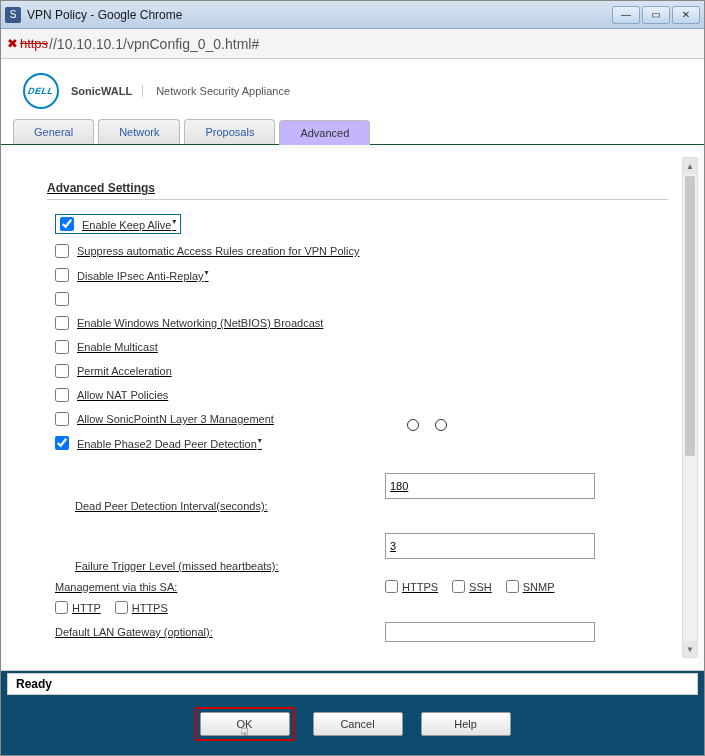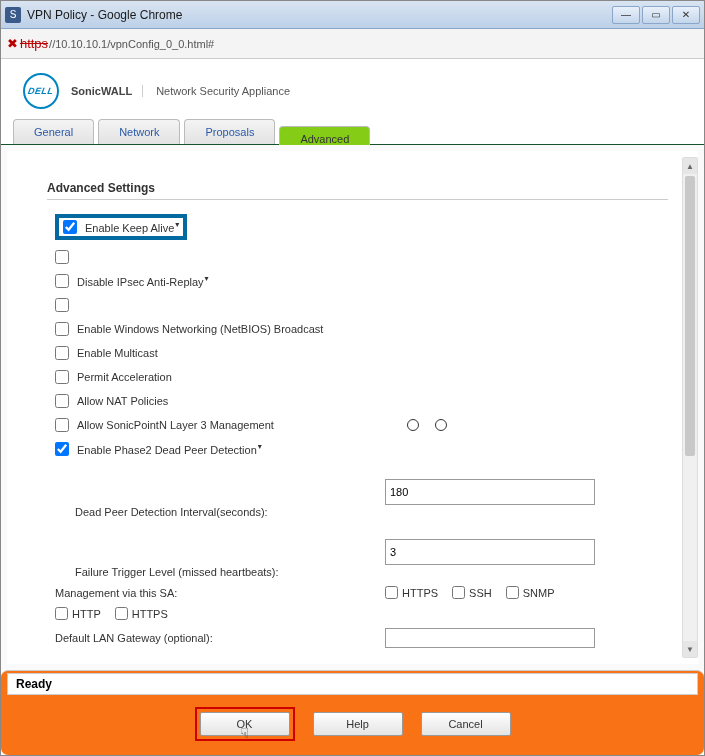--- a/index.html
+++ b/index.html
@@ -6,45 +6,45 @@
 body { font-family: Arial, Helvetica, sans-serif; font-size: 11px; background: #d4d4d4; width: 705px; height: 756px; overflow: hidden; }
 .window { width: 705px; height: 756px; background: #fff; border: 1px solid #888; display: flex; flex-direction: column; }
 .titlebar { background: linear-gradient(to bottom, #d9e4f1, #bcd0e8); height: 28px; display: flex; align-items: center; padding: 0 4px; border-bottom: 1px solid #8aa6c8; }
 .titlebar .favicon { width: 16px; height: 16px; margin-right: 6px; background: #3a5a8a; border-radius: 2px; display:flex; align-items:center; justify-content:center; color:#fff; font-size:10px;}
 .titlebar .title { color: #1a1a1a; font-size: 12px; flex: 1; }
 .winbtns { display: flex; gap: 2px; }
 .winbtn { width: 28px; height: 18px; background: linear-gradient(to bottom,#e8f0fa,#c4d6ec); border: 1px solid #8aa6c8; border-radius: 2px; display:flex; align-items:center; justify-content:center; font-size:10px; color:#333; cursor:pointer;}
 .addrbar { height: 30px; border-bottom: 1px solid #ccc; display: flex; align-items: center; padding: 0 6px; background: #f4f4f4; }
 .addrbar .httpsx { color: #b00; text-decoration: line-through; font-size: 13px; margin-right:1px;}
 .addrbar .prex { color:#b00; font-size:13px; margin-right:2px;}
-.addrbar .url { color: #555; font-size: 11px; }
+.addrbar .url { color: #555; font-size: 14px; }
 .brandrow { padding: 14px 22px 10px; display: flex; align-items: center; gap: 12px; }
 .dell-badge { width: 36px; height: 36px; border-radius: 50%; border: 2px solid #0085c3; display:flex; align-items:center; justify-content:center; }
 .dell-badge span { color:#0085c3; font-size:9px; font-weight:bold; letter-spacing:0.5px; font-style:italic; transform:skewX(-10deg);}
 .brandtxt { color:#555; font-size:11px; }
 .brandtxt .sw { font-weight:bold; color:#444; margin-right:10px; padding-right:10px; border-right:1px solid #ccc;}
 .tabrow { display:flex; padding: 0 12px; border-bottom:1px solid #14532d; background:#fff; }
 .tab { padding: 6px 20px; border:1px solid #bbb; border-bottom:none; margin-right:4px; background:linear-gradient(to bottom,#f4f4f4,#e2e2e2); border-radius:4px 4px 0 0; color:#2a5aa8; cursor:pointer; font-size:11px;}
-.tab.active { background:#84cc16; color:#333; font-weight:normal; position:relative; top:7px;}
+.tab.active { background:#c4b5fd; color:#333; font-weight:normal; position:relative; top:1px;}
 .content-wrap { flex:1; display:flex; position:relative; background:#fafafa; overflow:hidden;}
 .content { flex:1; padding: 30px 30px 10px 40px; overflow-y:auto; background:#fff; margin:6px;}
 .section-head { font-weight:bold; font-size:12px; color:#333; border-bottom:1px solid #ccc; padding-bottom:4px; margin-bottom:14px;}
 .chk-row { display:flex; align-items:center; margin-bottom:10px; padding-left:8px; }
 .chk-row input[type=checkbox] { margin-right:8px; width:14px; height:14px;}
 .chk-row label { color:#333; font-size:11px;}
-.highlight-red { border: 4px solid #0369a1; padding: 2px 4px; display:inline-flex; align-items:center; }
+.highlight-red { border: 1px solid #0369a1; padding: 2px 4px; display:inline-flex; align-items:center; }
 .caret { font-size:8px; vertical-align:super; margin-left:1px;}
 .sub-row { display:flex; align-items:center; margin-bottom:8px; padding-left:28px;}
 .sub-row .lbl { width: 310px; color:#333; font-size:11px;margin-top:40px;}
 .sub-row input[type=text] { width: 210px; height:16px; border:1px solid #999; padding:12px 4px; font-size:11px;}
 .mgmt-row { display:flex; align-items:center; margin-bottom:8px; padding-left:8px;}
 .mgmt-row .lbl { width: 330px; color:#333; font-size:11px;}
 .mgmt-row .opts { display:flex; gap:14px; align-items:center;}
 .mgmt-row .opts label { display:flex; align-items:center; gap:4px; font-size:11px; color:#333;}
-.footer { background:#f97316; border-top:1px solid #ccc; padding:0;border-radius:7px; }
+.footer { background:#0c4a6e; border-top:1px solid #ccc; padding:0; }
 .status { background:#fff; padding:3px 8px; font-size:12px; font-weight:bold; border:1px solid #ccc; margin:2px 6px;}
 .btnrow { display:flex; justify-content:center; gap:18px; padding:10px 0 14px; align-items:center;}
 .btn { width:90px; height:24px; background:linear-gradient(to bottom,#fefefe,#e4e4e4); border:1px solid #999; border-radius:2px; font-size:11px; color:#333; cursor:pointer; display:flex; align-items:center; justify-content:center; position:relative;}
 .btn-highlight { border:2px solid #c00; padding:3px; display:inline-block;}
 .scrollbar { position:absolute; right:6px; top:12px; bottom:12px; width:16px; background:#f0f0f0; border:1px solid #ddd; border-radius:2px;}
 .scroll-up, .scroll-down { height:16px; background:#e6e6e6; display:flex; align-items:center; justify-content:center; font-size:8px; color:#666;}
 .scroll-down { position:absolute; bottom:0; left:0; right:0;}
 .scroll-thumb { position:absolute; top:18px; left:2px; right:2px; height:280px; background:#c8c8c8; border-radius:2px;}
 .radios { position:absolute; left:400px; top:268px; display:flex; gap:16px;}
 .radios .r { width:12px; height:12px; border:1.5px solid #333; border-radius:50%;}
@@ -81,31 +81,32 @@
   </div>
 
   <div class="tabrow">
     <div class="tab">General</div>
     <div class="tab">Network</div>
     <div class="tab">Proposals</div>
     <div class="tab active">Advanced</div>
   </div>
 
   <div class="content-wrap">
-    <div class="content" style="position:relative;">
+    <div class="content" style="position:relative;text-decoration:underline;">
       <div class="section-head">Advanced Settings</div>
 
       <div class="chk-row">
         <span class="highlight-red">
           <input type="checkbox" checked="" style="">
           <label><span>Enable Keep Alive</span><span class="caret">▾</span></label>
         </span>
       </div>
       <div class="chk-row">
         <input type="checkbox" style="">
+        <label>Suppress automatic Access Rules creation for VPN Policy</label>
       </div>
       <div class="chk-row">
         <input type="checkbox" style="">
         <label><span>Disable IPsec Anti-Replay</span><span class="caret">▾</span></label>
       </div>
       <div class="chk-row">
         <input type="checkbox" style="">
       </div>
       <div class="chk-row">
         <input type="checkbox" style="">
@@ -192,17 +193,17 @@
 
   <div class="footer">
     <div class="status">Ready</div>
     <div class="btnrow">
       <span class="btn-highlight">
         <button class="btn">
           <span>OK</span>
           <span class="cursor-hand">☟</span>
         </button>
       </span>
+      <button class="btn">Cancel</button>
       <button class="btn">Help</button>
-      <button class="btn">Cancel</button>
     </div>
   </div>
 </div>
 
 </body></html>

